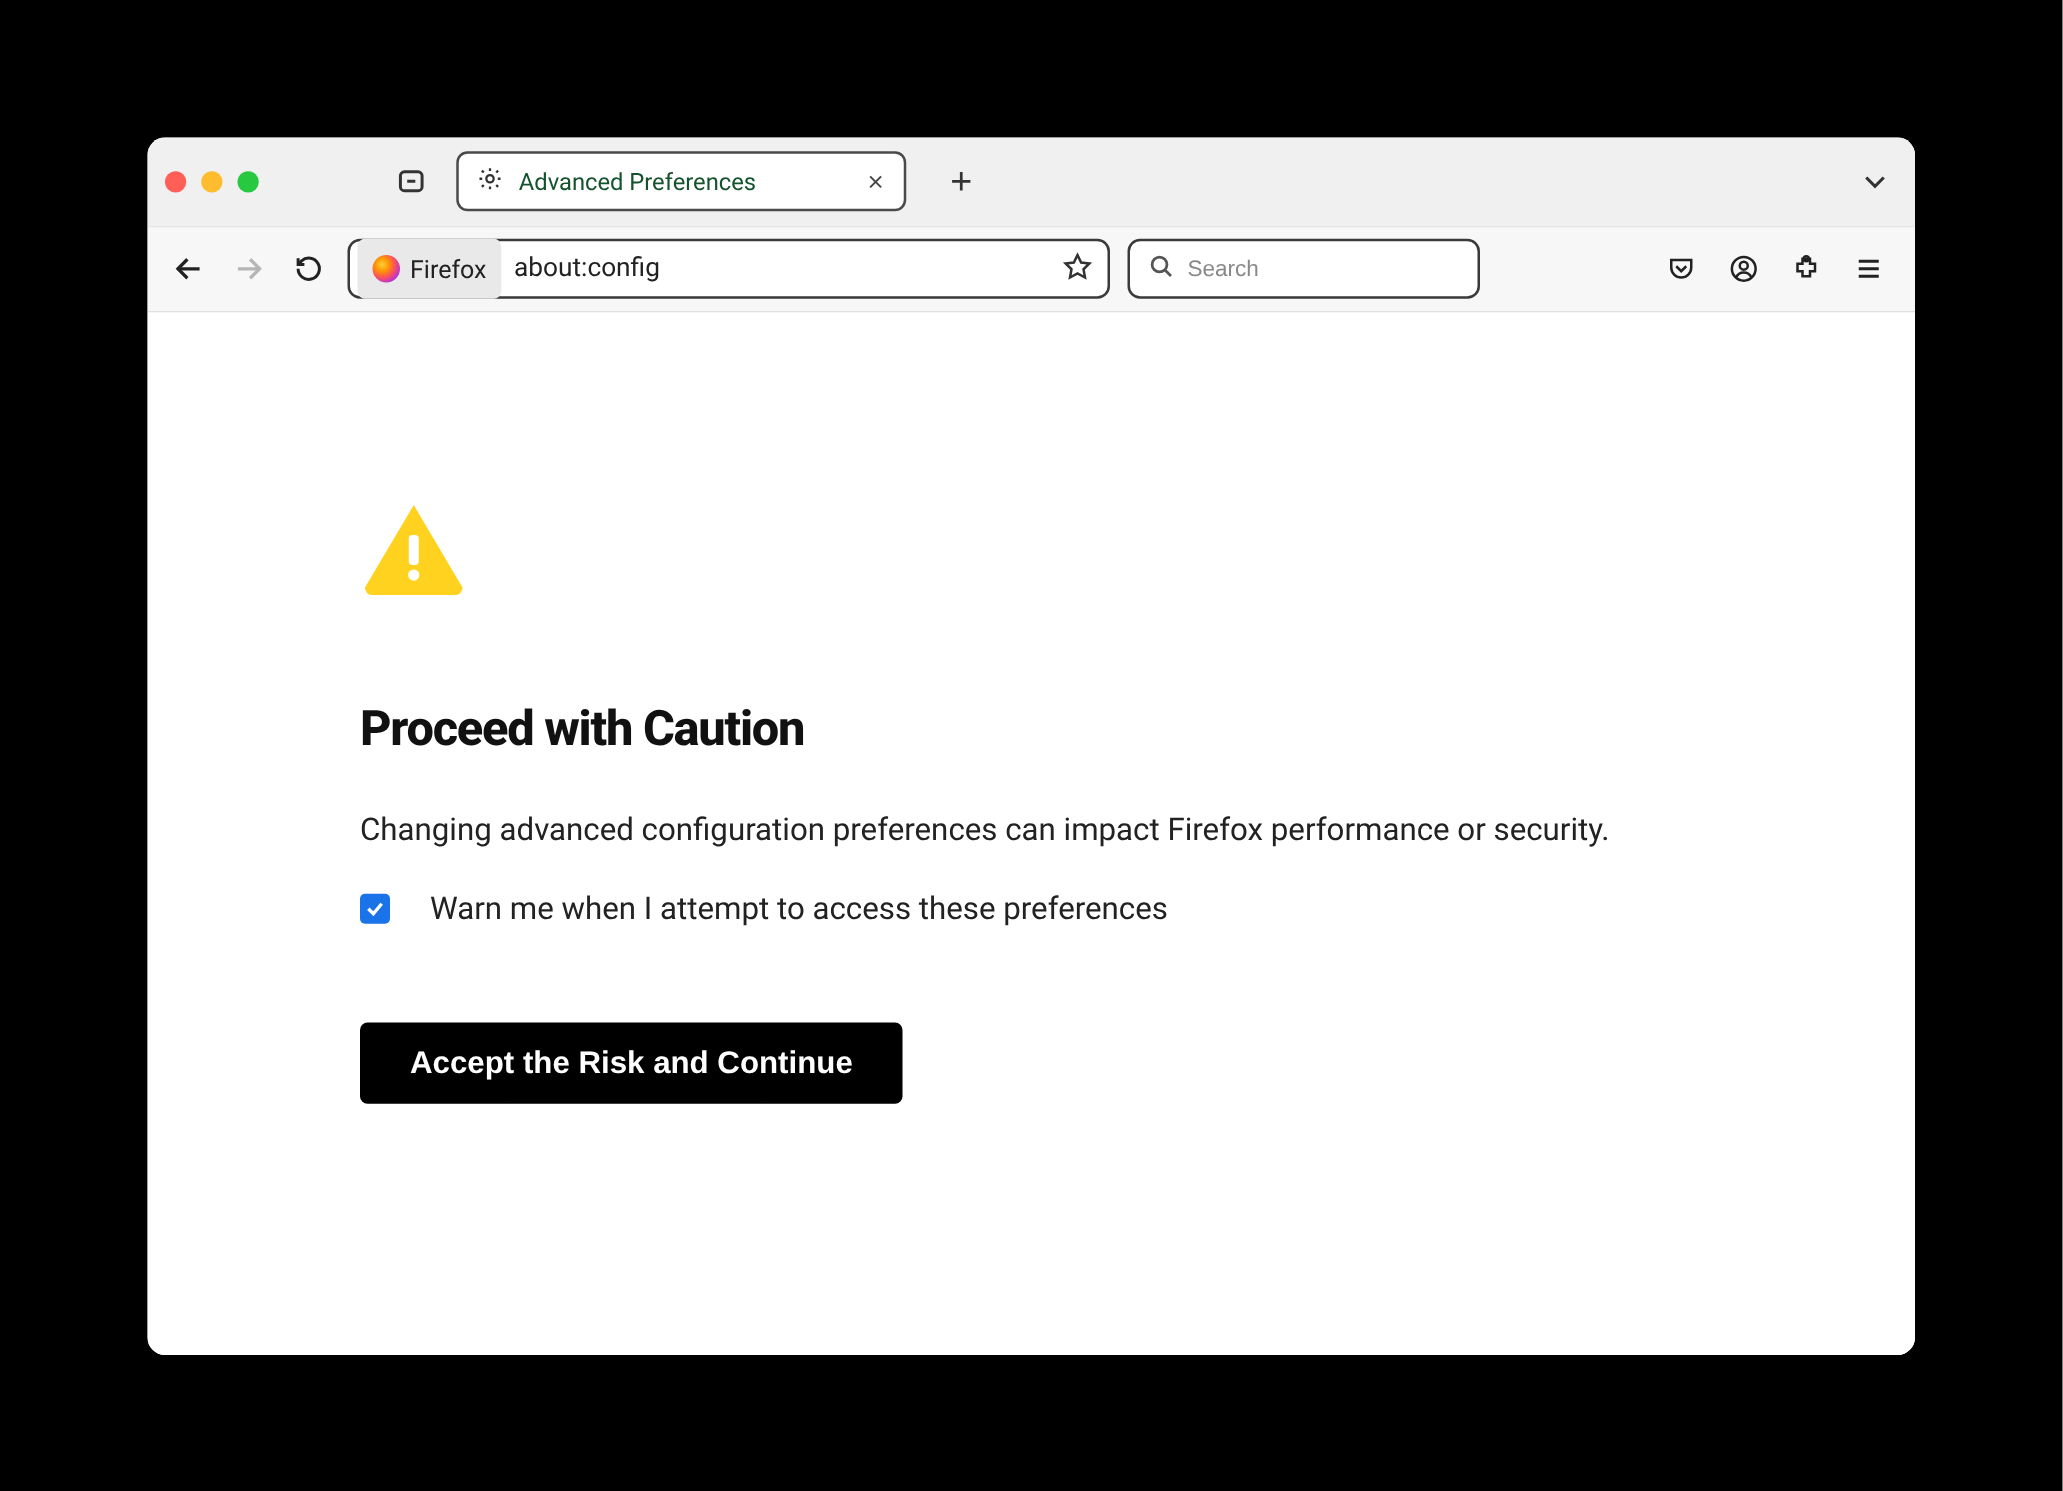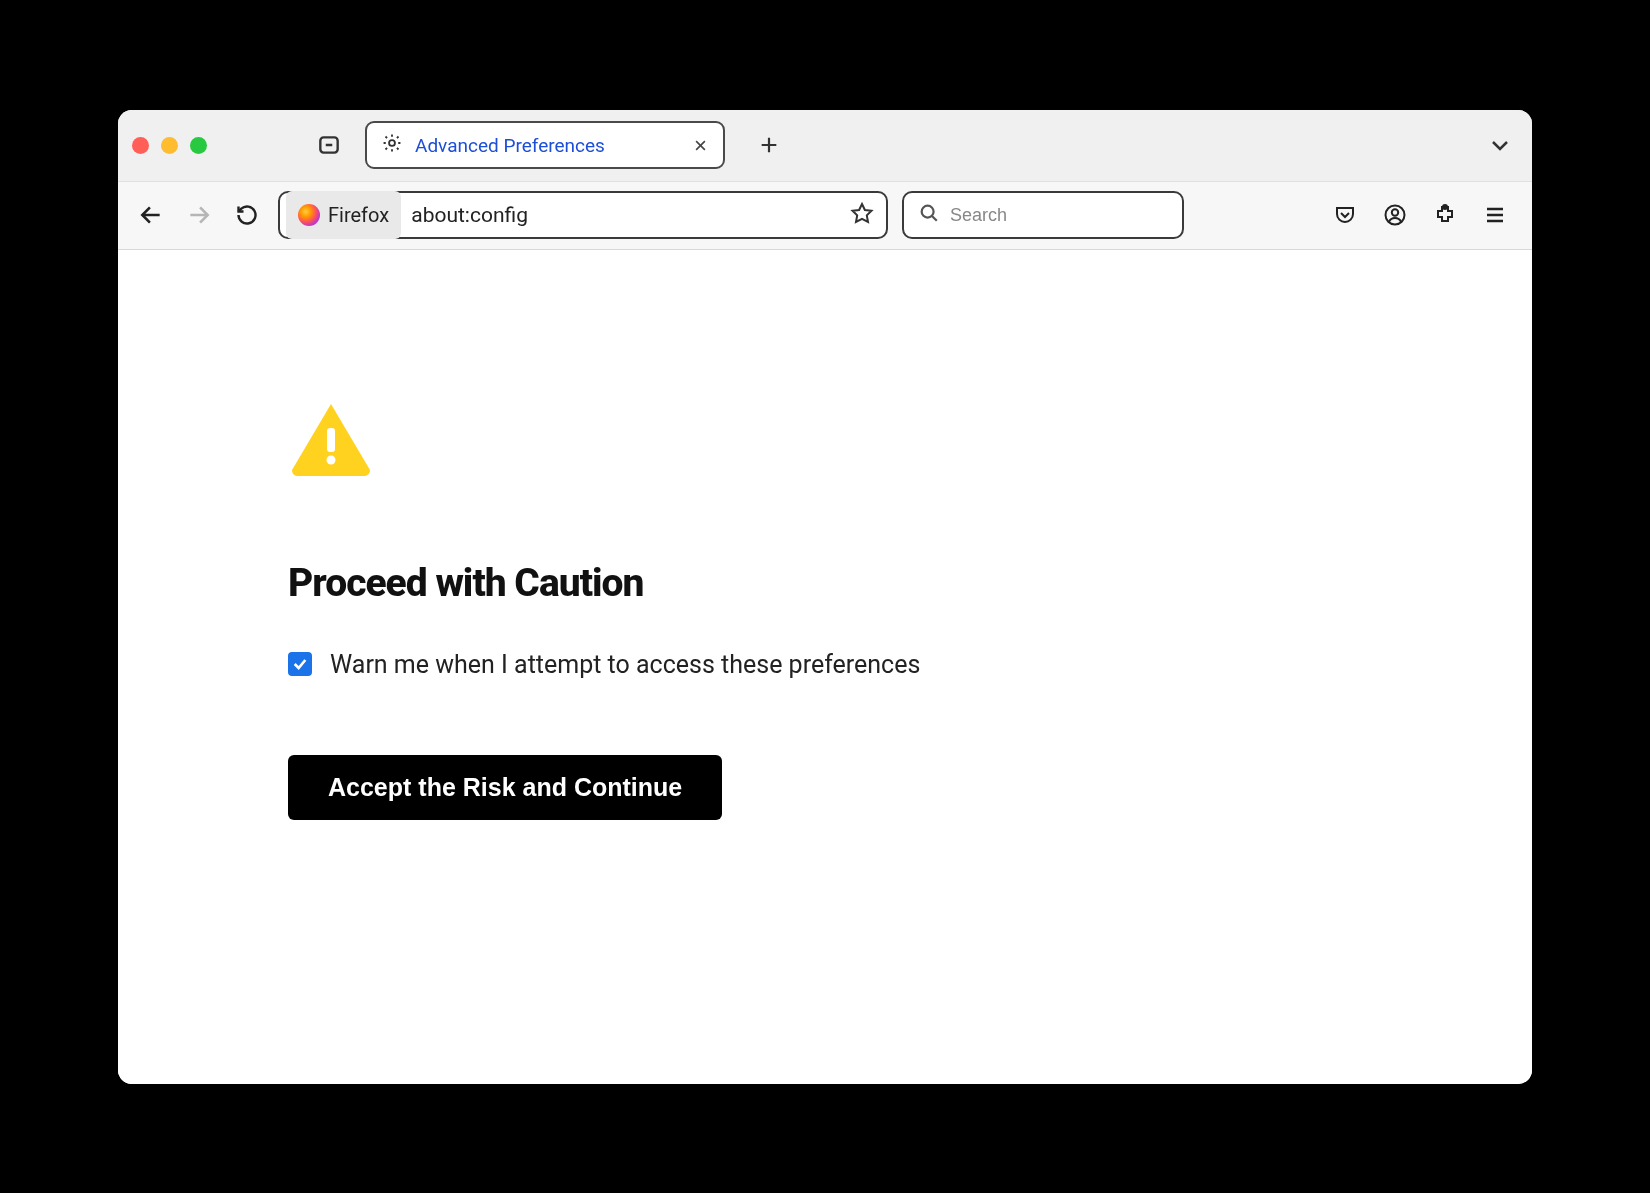--- a/index.html
+++ b/index.html
@@ -46,21 +46,21 @@
   .tab {
     display: flex; align-items: center;
     background: #fff;
     border: 2px solid #4a4a4a;
     border-radius: 9px;
     height: 48px;
     padding: 0 14px;
     gap: 12px;
     min-width: 360px;
   }
-  .tab-title { font-size: 19px; color: #1d4ed8; flex: 1; }
+  .tab-title { font-size: 19px; color: #14532d; flex: 1; }
   .tab-close { width: 18px; height: 18px; color: #444; display:flex; align-items:center; justify-content:center;}
   .new-tab { margin-left: 8px; }
   .tab-strip .spacer { flex: 1; }
   
   .nav-bar {
     background: #f7f7f7;
     height: 68px;
     display: flex;
     align-items: center;
     padding: 0 16px;
@@ -107,21 +107,21 @@
   .toolbar-right .ticon { width:30px;height:30px;display:flex;align-items:center;justify-content:center;color:#222;}
   
   .content {
     flex:1;
     background:#fff;
     padding: 150px 0 0 170px;
   }
   .warning-icon { margin-bottom: 80px; }
   .heading { font-size: 39px; font-weight: 800; letter-spacing: -1px; color:#111; margin-bottom: 44px;}
   .body-text { font-size: 25px; color:#222; margin-bottom: 34px; max-width: 1100px;}
-  .checkbox-row { display:flex; align-items:center; gap:18px; margin-bottom: 48px;}
+  .checkbox-row { display:flex; align-items:center; gap:32px; margin-bottom: 48px;}
   .checkbox {
     width:24px;height:24px;background:#1a73e8;border-radius:4px;
     display:flex;align-items:center;justify-content:center;
   }
   .checkbox svg { color:#fff; }
   .checkbox-label { font-size:25px; color:#222; }
   .accept-btn {
     background:#000000; color:#fff; border:none;
     font-size:25px; font-weight:700;
     padding: 18px 40px; border-radius:6px;
@@ -251,20 +251,21 @@
 
   <div class="content">
     <div class="warning-icon">
       <svg width="86" height="76" viewBox="0 0 86 76">
         <path d="M43 4 L82 70 A6 6 0 0 1 77 76 H9 A6 6 0 0 1 4 70 Z" fill="#ffd21f"></path>
         <rect x="39" y="28" width="8" height="24" rx="3" fill="#fff"></rect>
         <circle cx="43" cy="60" r="4.5" fill="#fff"></circle>
       </svg>
     </div>
     <h1 class="heading">Proceed with Caution</h1>
+    <p class="body-text">Changing advanced configuration preferences can impact Firefox performance or security.</p>
     <div class="checkbox-row">
       <div class="checkbox">
         <svg width="16" height="16" viewBox="0 0 24 24" fill="none" stroke="currentColor" stroke-width="4">
             <polyline points="4 12 10 18 20 6"></polyline>
           </svg>
       </div>
       <span class="checkbox-label">Warn me when I attempt to access these preferences</span>
     </div>
     <button class="accept-btn">Accept the Risk and Continue</button>
   </div>

